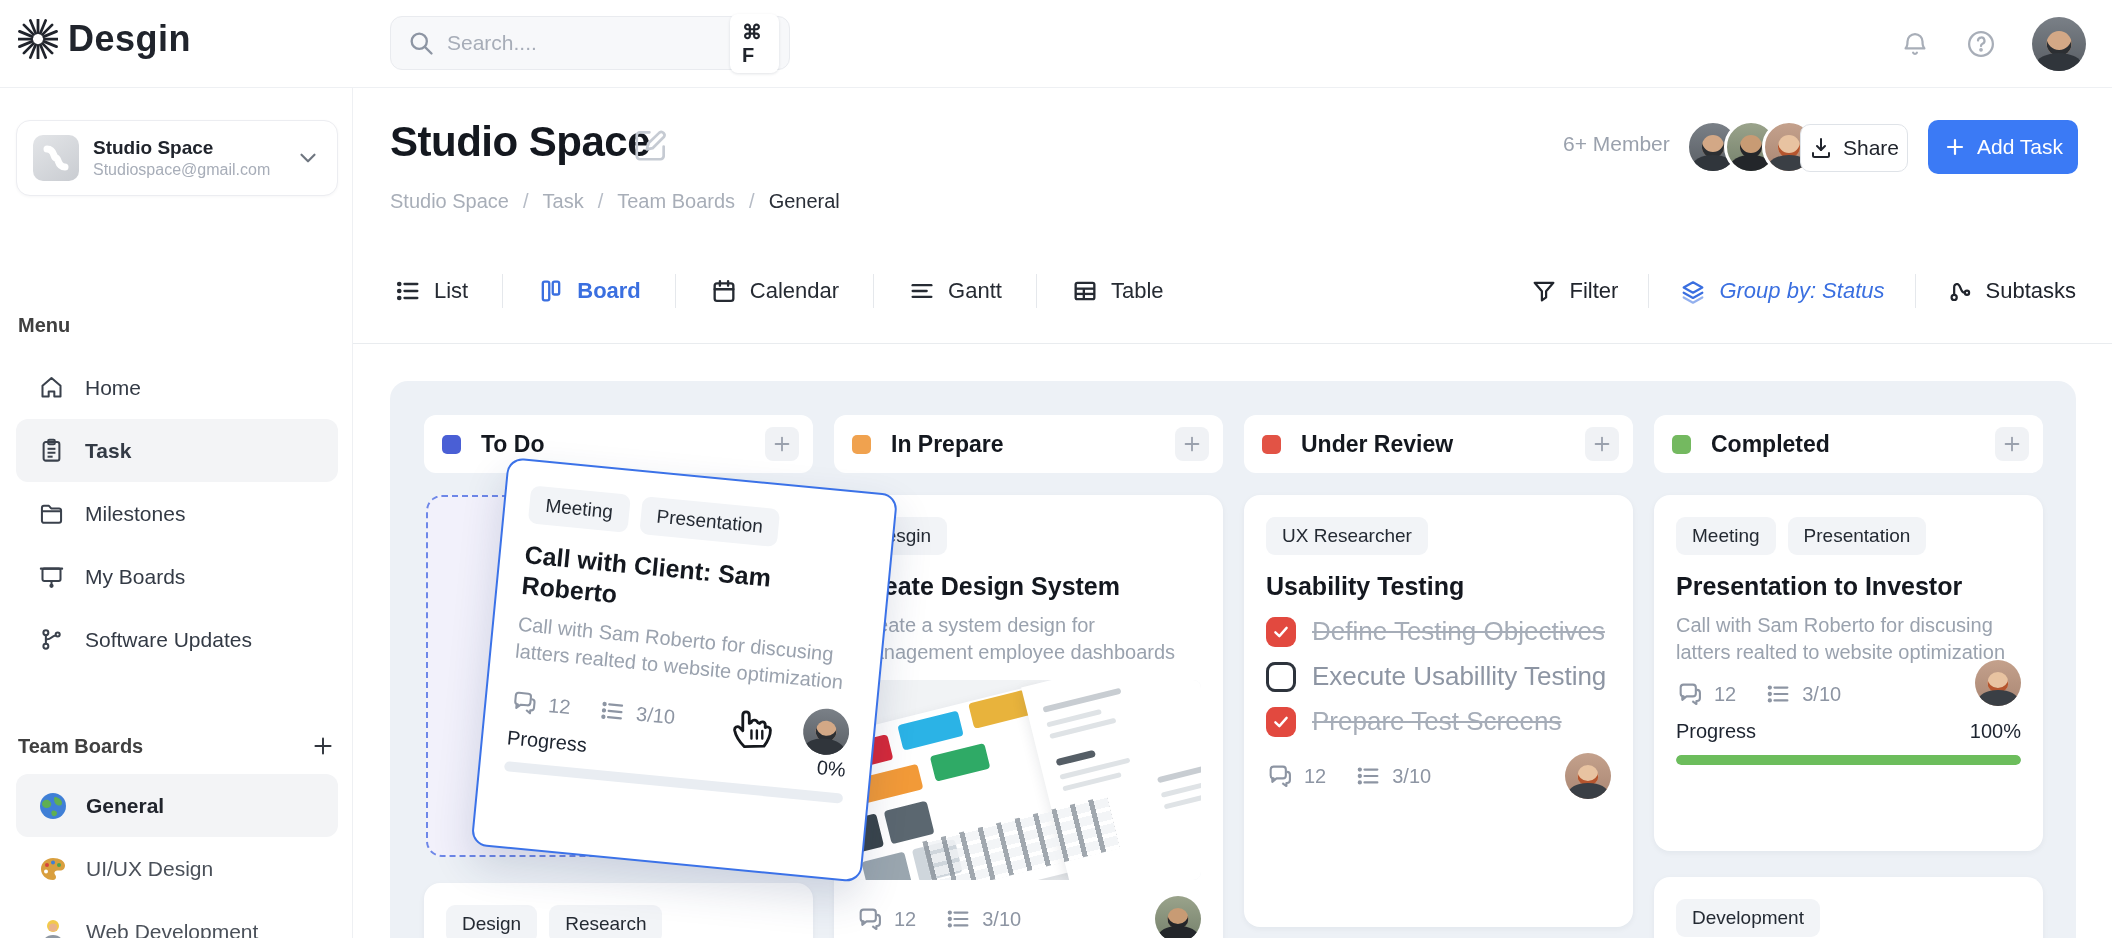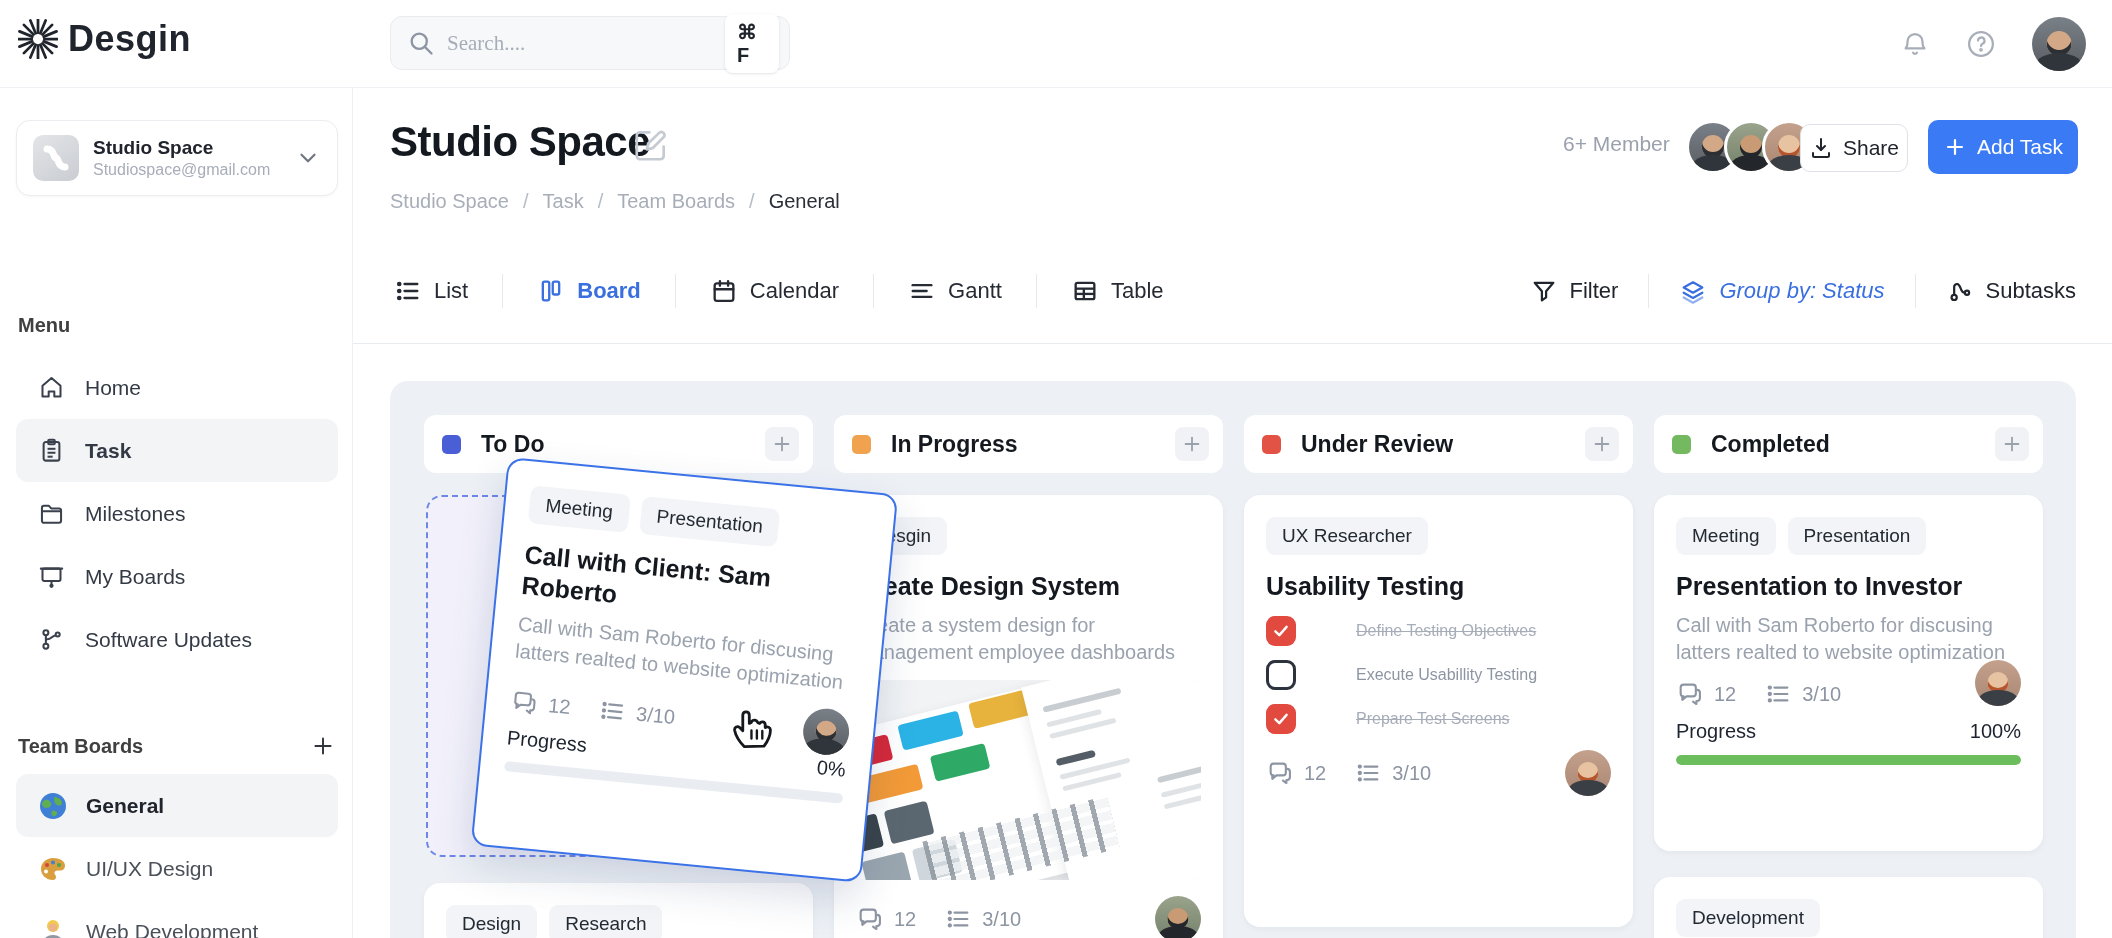--- a/index.html
+++ b/index.html
@@ -9,21 +9,21 @@
 
   
   .topbar { position:absolute; left:0; top:0; width:2112px; height:88px; background:#fff;
     border-bottom:1px solid #eef0f3; z-index:5; }
   .brand { position:absolute; left:18px; top:18px; display:flex; align-items:center; gap:10px; }
   .brand-text { font-size:36px; font-weight:600; color:#20242c; letter-spacing:.5px; }
   .searchbox { position:absolute; left:390px; top:16px; width:400px; height:54px;
     background:#f7f8fa; border:1px solid #e9ebef; border-radius:12px;
     display:flex; align-items:center; padding:0 10px 0 16px; gap:12px; }
   .searchbox input { flex:1; border:0; background:transparent; outline:none;
-    font-size:21px; color:#50565f; font-family:Liberation Serif, serif; }
+    font-size:21px; color:#50565f; font-family:Liberation Sans, sans-serif; }
   .searchbox input::placeholder { color:#a7adb8; }
   .kbd { background:#fff; border-radius:8px; box-shadow:0 1px 3px rgba(20,30,60,.12);
     padding:6px 12px; font-size:20px; font-weight:600; color:#20242c; }
   .top-icons { position:absolute; right:26px; top:0; height:88px; display:flex; align-items:center; gap:36px; }
   .icon-btn { color:#a8aeb8; display:flex; align-items:center; }
 
   
   .avatar { border-radius:50%; background:#6b7076; position:relative; overflow:hidden; flex:none; }
   .avatar::before { content:""; position:absolute; left:50%; top:26%; width:46%; height:46%;
     transform:translateX(-50%); border-radius:50%; background:#d3a886; }
@@ -114,21 +114,21 @@
   .meta-row .avatar { width:46px; height:46px; margin-left:auto; }
   .prog-row { display:flex; align-items:center; margin-top:12px; font-size:20px; color:#1d2430; }
   .prog-row .pct { margin-left:auto; font-weight:500; }
   .bar { height:10px; border-radius:6px; background:#e9edf2; margin-top:12px; overflow:hidden; }
   .bar > i { display:block; height:100%; border-radius:6px; background:#6cbd5c; }
   .check-row { display:flex; align-items:center; gap:16px; margin-top:14px; }
   .cbox { width:30px; height:30px; border-radius:9px; flex:none; display:flex;
     align-items:center; justify-content:center; }
   .cbox.on { background:#e2493f; color:#fff; }
   .cbox.off { border:3px solid #2d333c; background:#fff; }
-  .check-label { font-size:16px; color:#8d95a3;margin-left:44px; }
+  .check-label { font-size:26px; color:#8d95a3; }
   .check-label.done { text-decoration:line-through; color:#a6adb8; }
 
   .placeholder { position:absolute; left:36px; top:114px; width:385px; height:362px;
     border:2.5px dashed #6d87e8; border-radius:16px; background:rgba(243,240,252,.75); }
   .drag-card { left:118px; top:76px; width:392px; height:390px; border:2.5px solid #3b72e8;
     transform:rotate(5.5deg); transform-origin:top left; z-index:40;
     box-shadow:0 18px 40px rgba(30,50,100,.16); padding:24px; }
   .hand-cursor { position:absolute; left:336px; top:318px; z-index:50; }
 
   
@@ -465,21 +465,21 @@
     <span class="col-name">To Do</span>
     <span class="col-plus">
           <svg width="22" height="22" viewBox="0 0 24 24" fill="none" stroke="currentColor" stroke-width="2" stroke-linecap="round">
             <line x1="12" y1="5" x2="12" y2="19"></line>
             <line x1="5" y1="12" x2="19" y2="12"></line>
           </svg>
         </span>
   </div>
   <div class="col-header" style="left:444px">
     <span class="dot" style="background:#f0a24f"></span>
-    <span class="col-name">In Progress</span>
+    <span class="col-name">In Prepare</span>
     <span class="col-plus">
           <svg width="22" height="22" viewBox="0 0 24 24" fill="none" stroke="currentColor" stroke-width="2" stroke-linecap="round">
             <line x1="12" y1="5" x2="12" y2="19"></line>
             <line x1="5" y1="12" x2="19" y2="12"></line>
           </svg>
         </span>
   </div>
   <div class="col-header" style="left:854px">
     <span class="dot" style="background:#e25345"></span>
     <span class="col-name">Under Review</span>

